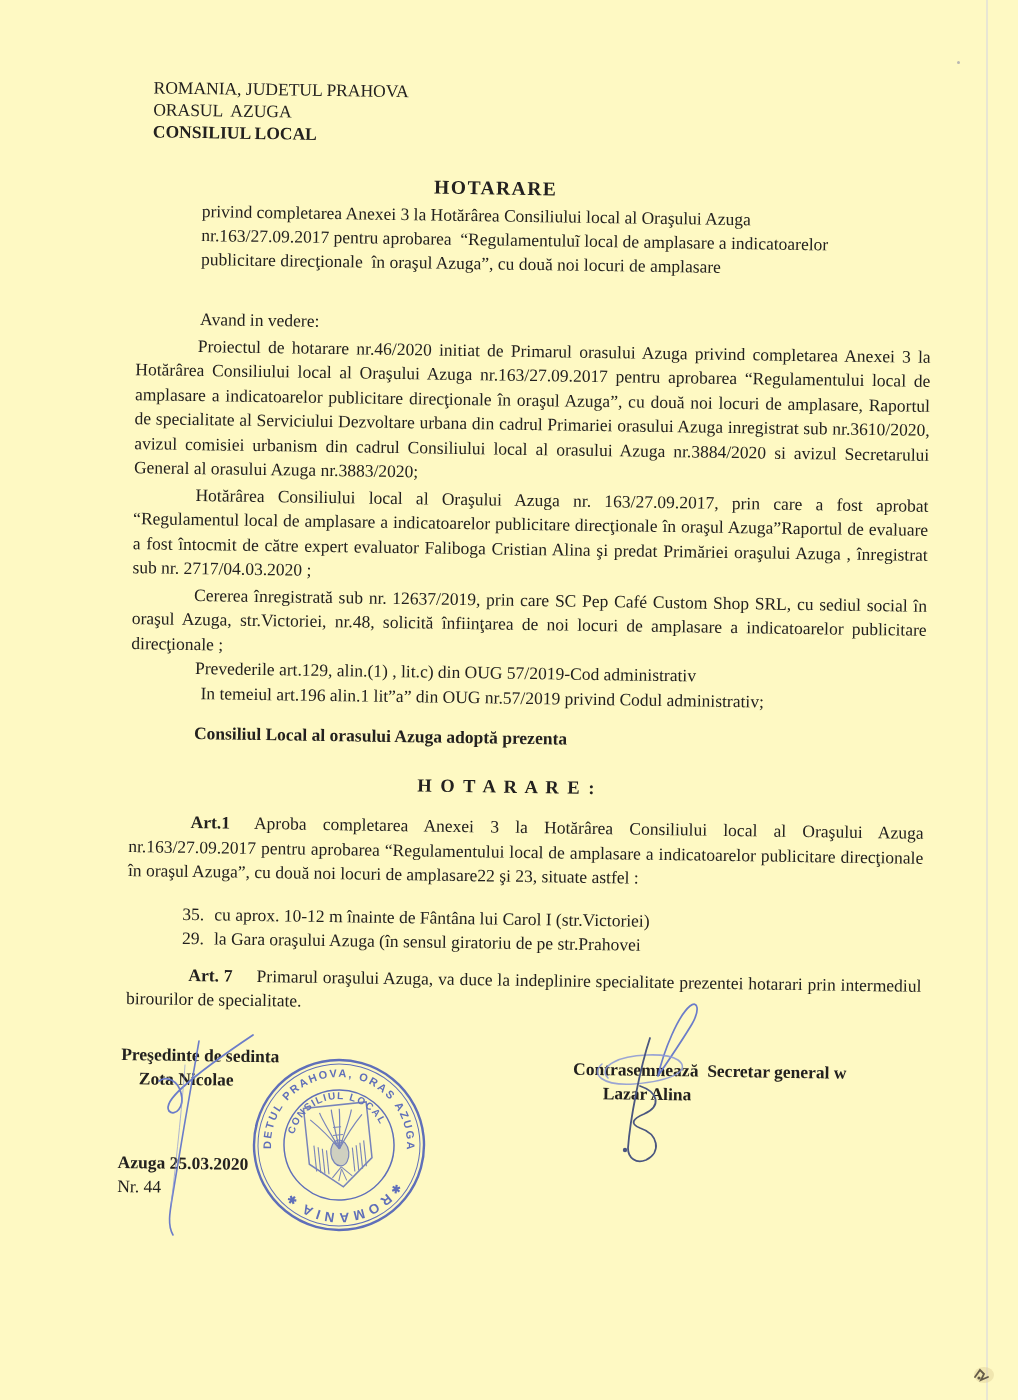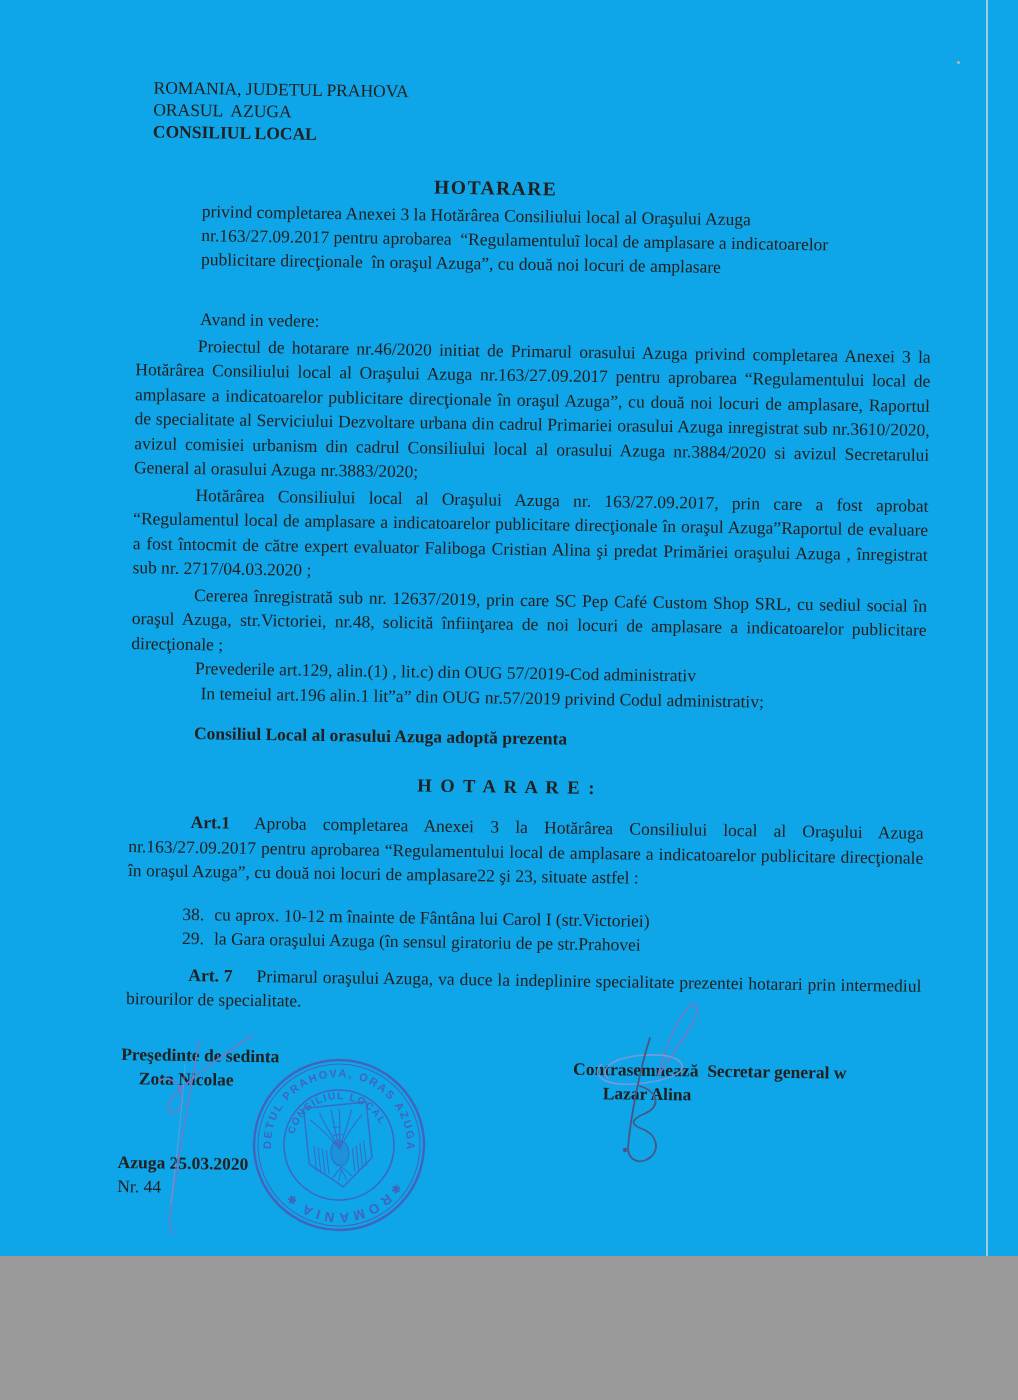--- a/index.html
+++ b/index.html
@@ -1,20 +1,20 @@
 <!DOCTYPE html>
 <html><head>
 <meta charset="utf-8">
 <style>
   html,body { margin:0; padding:0; background:#9a9a9a; }
   .page {
     position:relative;
-    width:1018px; height:1256px;
+    width:1018px; height:1400px;
     margin:0 auto;
-    background:#0ea5e9;
+    background:#fef9c3;
     overflow:hidden;
     color:#23211f;
     font-family:"Liberation Serif", serif;
     font-size:17.5px;
     line-height:24.5px;
   }
   .content {
     position:relative;
     padding:75px 83px 0 140px;
     transform:rotate(0.85deg);
@@ -123,21 +123,21 @@
     <div class="adoption b">Consiliul Local al orasului Azuga adoptă prezenta</div>
 
     <div class="decision b">H O T A R A R E :</div>
 
     <p class="art">
       <span class="b art-label">Art.1</span><span>Aproba completarea Anexei 3 la Hotărârea Consiliului local al Oraşului Azuga nr.163/27.09.2017 pentru aprobarea  “Regulamentului local de amplasare a indicatoarelor publicitare direcţionale  în oraşul Azuga”, cu două noi locuri de amplasare22 şi 23, situate astfel :</span>
     </p>
 
     <div class="loclist">
       <div class="row">
-        <span class="num">38.</span>
+        <span class="num">35.</span>
         <span>cu aprox. 10-12 m înainte de Fântâna lui Carol I (str.Victoriei)</span>
       </div>
       <div class="row">
         <span class="num">29.</span>
         <span>la Gara oraşului Azuga (în sensul giratoriu de pe str.Prahovei</span>
       </div>
     </div>
 
     <p class="art art2">
       <span class="b art-label">Art. 7</span><span>Primarul oraşului Azuga, va duce la indeplinire specialitate prezentei hotarari prin intermediul birourilor de specialitate.</span>

